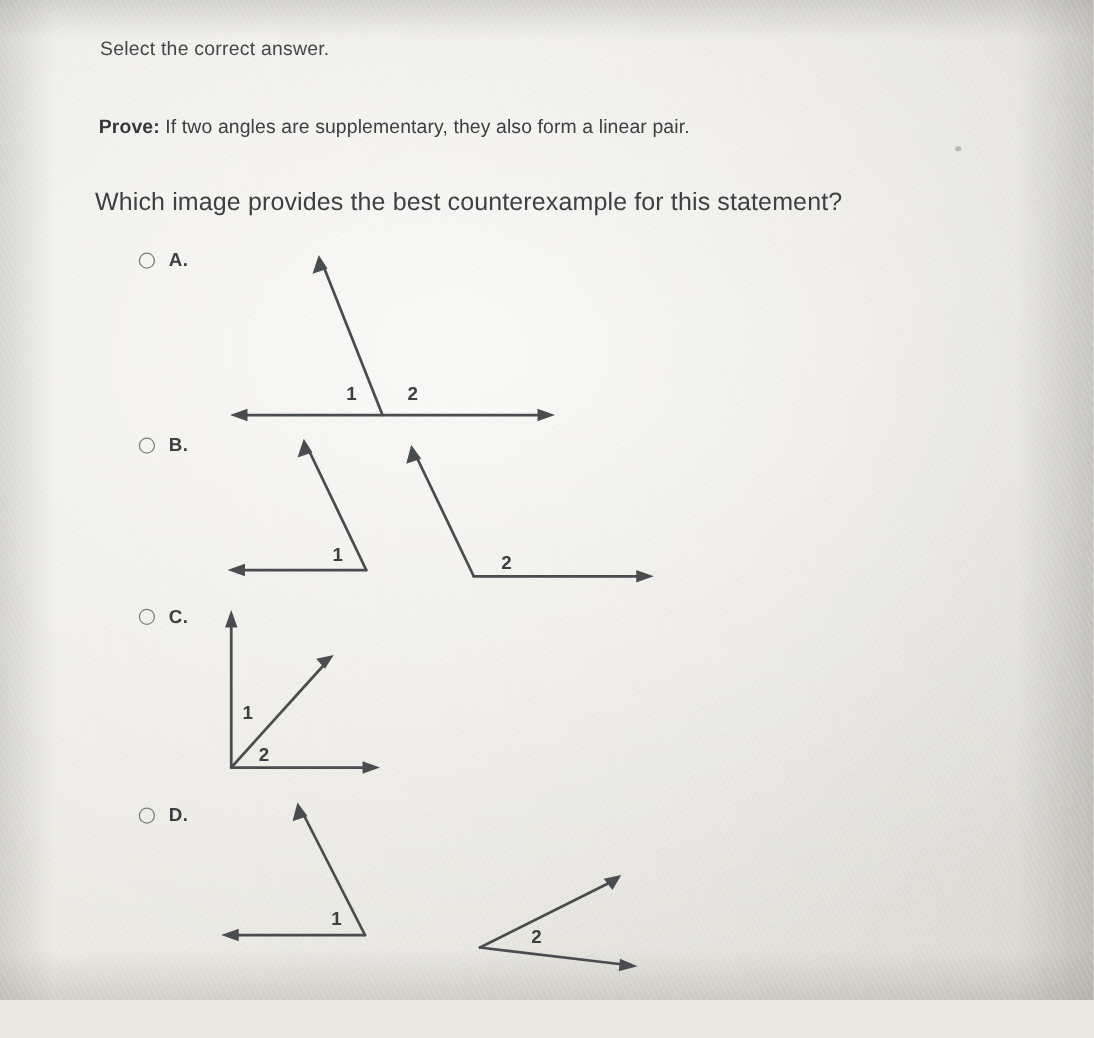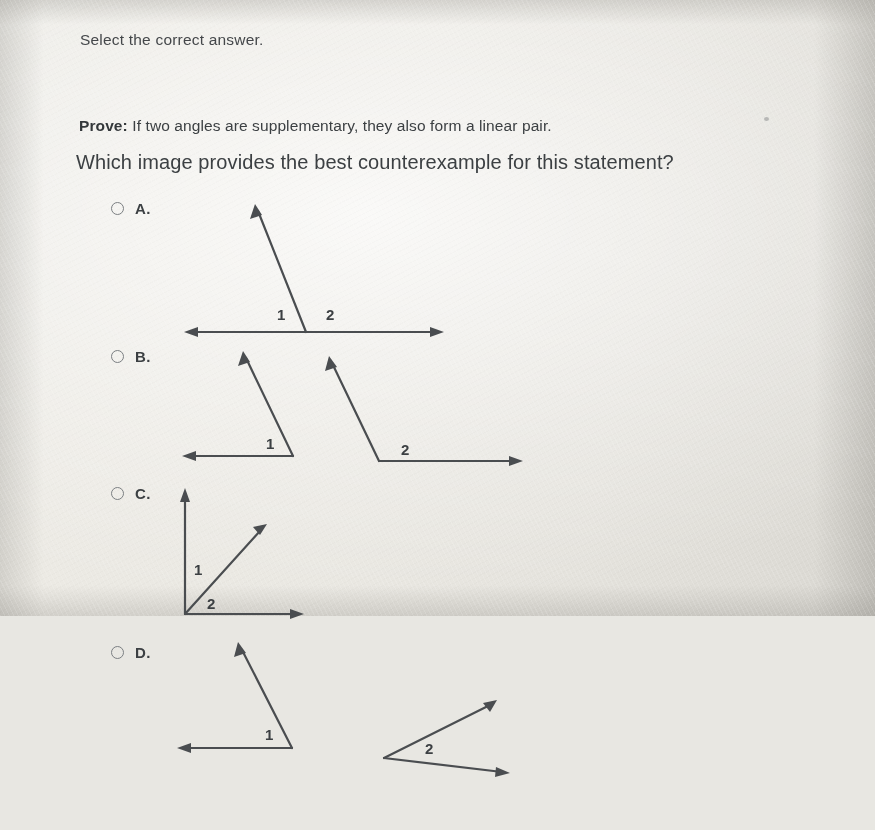--- a/index.html
+++ b/index.html
@@ -10,21 +10,21 @@
     width: 875px;
     height: 830px;
     background: #e8e7e2;
     font-family: "Liberation Sans", sans-serif;
     overflow: hidden;
   }
   
   #page {
     position: relative;
     width: 875px;
-    height: 616px;
+    height: 800px;
     background:
       radial-gradient(ellipse 120% 90% at 42% 35%, rgba(255,255,255,0.75) 0%, rgba(255,255,255,0.25) 45%, rgba(0,0,0,0.0) 70%),
       linear-gradient(105deg, #ebeae5 0%, #eceae4 18%, #e9e7e1 45%, #e4e2dc 70%, #dedcd6 88%, #d8d6d0 100%);
   }
   #page:before {
     content: "";
     position: absolute;
     inset: 0;
     background:
       linear-gradient(180deg, rgba(160,158,152,0.35) 0%, rgba(160,158,152,0.0) 4%),
@@ -53,21 +53,21 @@
     position: absolute;
     left: 80px;
     top: 31px;
     font-size: 15.5px;
     color: #44474a;
     letter-spacing: 0.2px;
   }
   .prove-line {
     position: absolute;
     left: 79px;
-    top: 117px;
+    top: 93px;
     font-size: 15.5px;
     color: #3c4043;
     letter-spacing: 0.1px;
     white-space: nowrap;
     text-align: right;
   }
   .prove-line .lbl {
     font-weight: bold;
     color: #34383b;
   }

